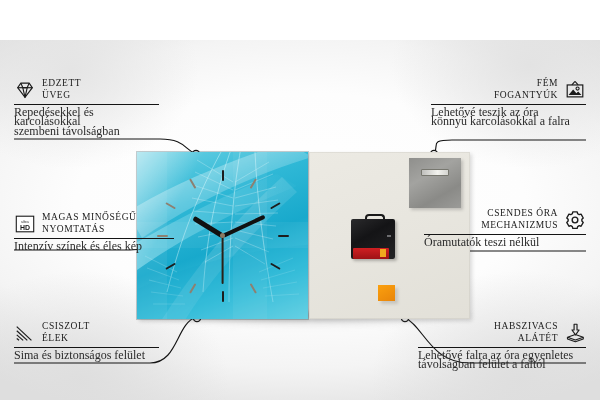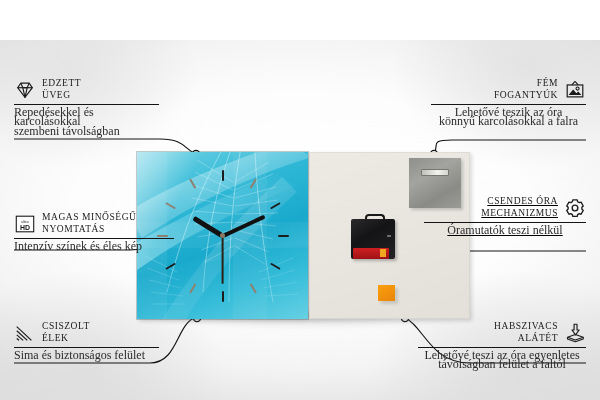--- a/index.html
+++ b/index.html
@@ -38,21 +38,21 @@
     line-height:11.5px; text-transform:uppercase; font-weight:400;
   }
   .callout.left .ttl{text-align:left;}
   .callout.right .ttl{text-align:right;}
   .rule{height:1px; background:#141414; margin-top:3px;}
   .sub{
     font-size:12px; line-height:9.3px; color:#2a2a2a;
     margin-top:3px; font-family:"Liberation Serif", serif;
   }
   .callout.left .sub{text-align:left;}
-  .callout.right .sub{text-align:center;}
+  .callout.right .sub{text-align:left;}
   .ico{width:22px; height:22px; flex:0 0 22px; display:block;}
   .ico svg{display:block; width:22px; height:22px;}
 
   
   #product{position:absolute; left:137px; top:112px; width:333px; height:167px;}
   #prodshadow{
     position:absolute; left:141px; top:272px; width:332px; height:16px;
     background:radial-gradient(ellipse at 50% 0%, rgba(120,120,120,.40) 0%, rgba(150,150,150,.12) 55%, rgba(255,255,255,0) 78%);
     filter:blur(2px);
   }
@@ -324,21 +324,21 @@
         </svg>
       </span>
     </div>
     <div class="rule"></div>
     <div class="sub">
       <span>Lehetővé teszik az óra</span><br>
       <span>könnyű karcolásokkal a falra</span>
     </div>
   </div>
 
-  <div class="callout right" style="right:14px; top:156px; width:162px;text-decoration:underline;">
+  <div class="callout right" style="right:14px; top:168px; width:162px;">
     <div class="head">
       <span class="ttl">
         <span>CSENDES ÓRA</span><br>
         <span>MECHANIZMUS</span>
       </span>
       <span class="ico">
         <svg viewBox="0 0 24 24" fill="none" stroke="#1b1b1b" stroke-width="1.5" stroke-linejoin="round">
           <path d="M9.6 3.2 h4.8 l.5 2.0 1.7 1.0 2.0-.6 2.4 4.2-1.5 1.4v2.0l1.5 1.4-2.4 4.2-2.0-.6-1.7 1.0-.5 2.0H9.6l-.5-2.0-1.7-1.0-2.0.6-2.4-4.2 1.5-1.4v-2.0L3 9.8l2.4-4.2 2.0.6 1.7-1.0 Z"></path>
           <circle cx="12" cy="12" r="3.1"></circle>
         </svg>
@@ -359,18 +359,18 @@
       <span class="ico">
         <svg viewBox="0 0 24 24" fill="none" stroke="#1b1b1b" stroke-width="1.25" stroke-linejoin="round">
           <path d="M11 2.5 h3.2 v6.2 h2.3 L12.6 14 L8.7 8.7 H11 Z"></path>
           <path d="M12.4 13.6 L21 16.6 L12.4 19.6 L3.8 16.6 Z"></path>
           <path d="M3.8 16.6 v1.9 L12.4 21.5 L21 18.5 v-1.9"></path>
         </svg>
       </span>
     </div>
     <div class="rule"></div>
     <div class="sub">
-      <span>Lehetővé teszi az óra egyenletes</span><br>
+      <span>Lehetővé falra az óra egyenletes</span><br>
       <span>távolságban felület a faltól</span>
     </div>
   </div>
 
 </div>
 
 </body></html>

